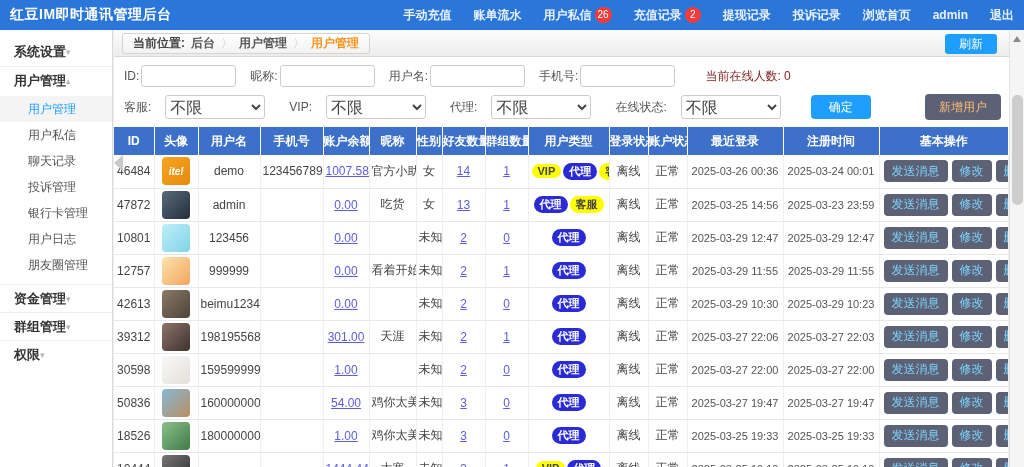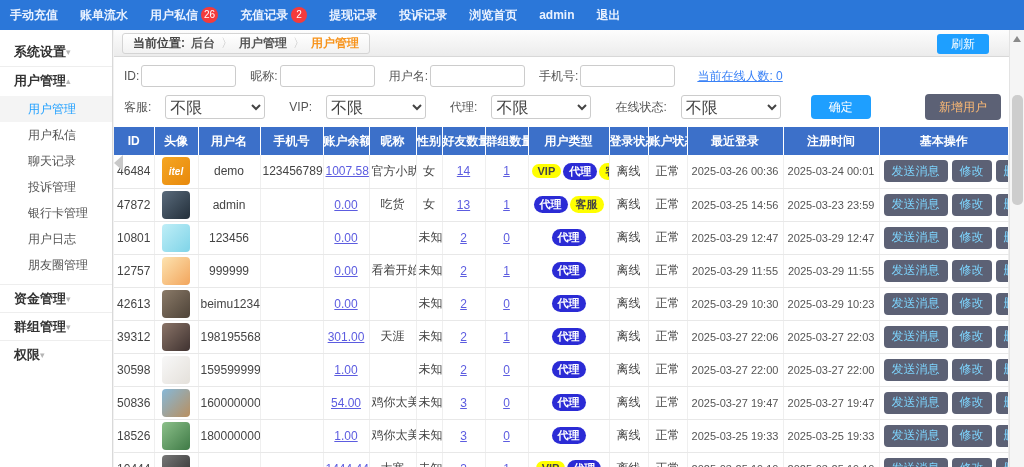--- a/index.html
+++ b/index.html
@@ -29,28 +29,28 @@
   .main { position:absolute; left:114px; top:30px; right:15px; bottom:0; background:#fff; }
 
   .crumbbar { height:27px; background:linear-gradient(#fdfdfd,#ececec); border-bottom:1px solid #d8d8d8;
     display:flex; align-items:center; padding:0 8px; position:relative; }
   .crumbbox { display:flex; align-items:center; border:1px solid #d4d4d4; border-radius:3px;
     background:linear-gradient(#fff,#f2f2f2); height:21px; padding:0 10px; gap:6px; }
   .crumb-label { font-weight:bold; color:#444; }
   .crumb { color:#555; font-weight:bold; }
   .crumb-sep { color:#c0c0c0; font-size:12px; }
   .crumb.last { color:#f7941d; }
-  .refresh-btn { position:absolute; right:20px; top:4px; background:#1e9fff; color:#fff; border:none;
+  .refresh-btn { position:absolute; right:12px; top:4px; background:#1e9fff; color:#fff; border:none;
     border-radius:3px; height:20px; padding:0 14px; font-size:12px; cursor:pointer; }
 
   
   .filters1 { display:flex; align-items:center; gap:2px; padding:8px 0 2px 10px; }
   .flabel { color:#555; white-space:nowrap; }
   .finput { width:95px; height:22px; border:1px solid #ccc; border-radius:3px; margin-right:12px; padding:0 5px; font-size:12px;}
-  .online { color:#3b82f6; margin-left:8px; white-space:nowrap;text-decoration:underline;}
+  .online { color:#7f1d1d; margin-left:16px; white-space:nowrap;}
   .filters2 { display:flex; align-items:center; gap:14px; padding:6px 0 8px 10px; position:relative; }
   .fselect { width:100px; height:24px; border:1px solid #ccc; border-radius:3px; background:#fff;
     font-size:16px; color:#444; margin-right:10px; }
   .ok-btn { background:#1e9fff; color:#fff; border:none; border-radius:4px; height:24px; padding:0 18px;
     font-size:12px; cursor:pointer; margin-left:6px;}
   .adduser-btn { position:absolute; right:8px; top:5px; background:#5c6175; color:#fdba74; border:none;
     border-radius:4px; height:26px; padding:0 14px; font-size:12px; cursor:pointer; }
 
   
   table { width:100%; border-collapse:collapse; table-layout:fixed; }
@@ -73,20 +73,21 @@
   .scroll-up { width:0;height:0;border-left:4px solid transparent;border-right:4px solid transparent;
     border-bottom:6px solid #8a8a8a; margin:6px auto 0 auto; }
   .thumb { position:absolute; left:2px; top:65px; width:11px; height:110px; background:#cdcdcd; border-radius:5px; }
   .collapse-handle { position:absolute; left:114px; top:155px; width:0; height:0; z-index:26;
     border-top:8px solid transparent; border-bottom:8px solid transparent; border-right:9px solid #c9c9c9; cursor:pointer;}
 </style>
 </head>
 <body>
 
 <div class="topbar">
+  <div class="brand">红豆IM即时通讯管理后台</div>
   <div class="topnav">
     <span class="titem">手动充值</span>
     <span class="titem">账单流水</span>
     <span class="titem"><span>用户私信</span><span class="nbadge">26</span></span>
     <span class="titem"><span>充值记录</span><span class="nbadge">2</span></span>
     <span class="titem">提现记录</span>
     <span class="titem">投诉记录</span>
     <span class="titem">浏览首页</span>
     <span class="titem">admin</span>
     <span class="titem">退出</span>

